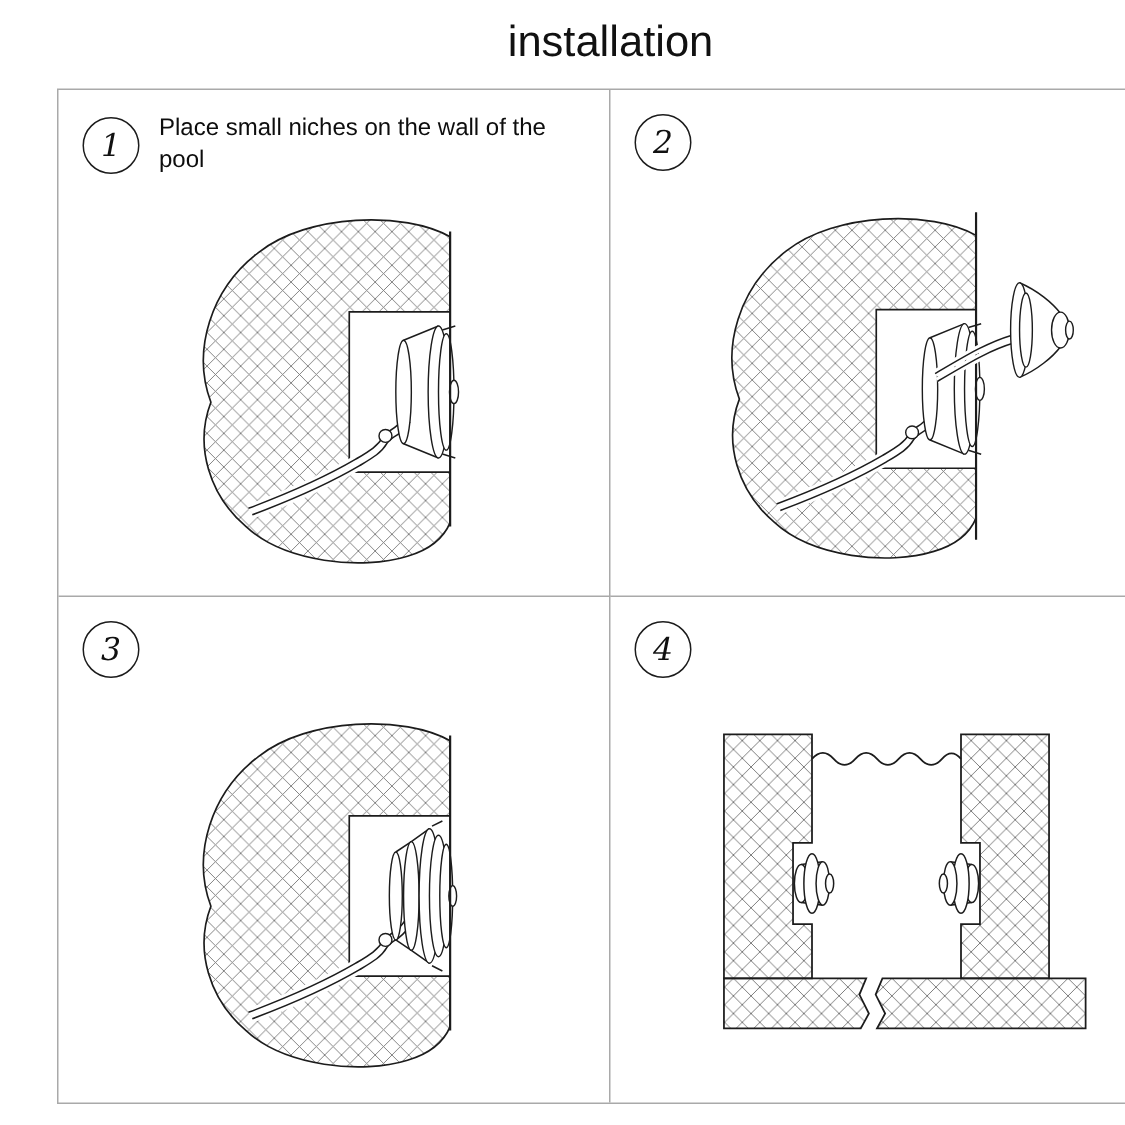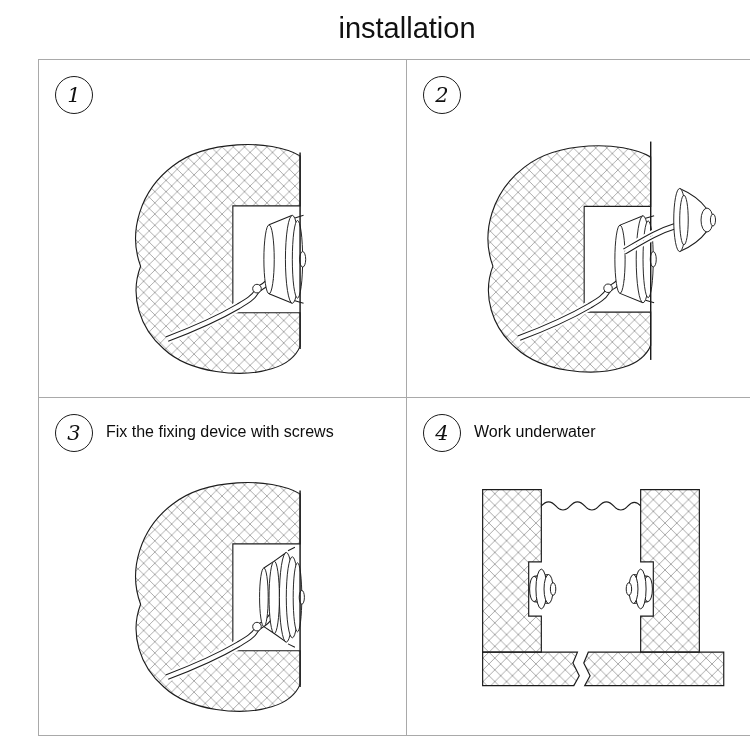--- a/index.html
+++ b/index.html
@@ -36,20 +36,21 @@
         <path d="M0 0 L13 13 M13 0 L0 13" stroke="#777" stroke-width="0.7" fill="none"></path>
       </pattern>
     </defs>
   </svg>
 
   <div class="grid">
 
     <section class="cell b r">
       <div class="step-header">
         <span class="step-num">1</span>
+        <span class="step-text">Place small niches on the wall of the pool</span>
       </div>
       <div class="art">
         <svg width="259" height="250" viewBox="0 0 300 290">
           <path class="hat" d="M240 30 C205 10 130 12 92 42 C55 70 40 118 55 158 C42 192 54 230 82 254 C112 282 172 288 207 277 C224 272 235 263 240 251 L240 212 L162 212 L162 88 L240 88 Z"></path>
           <g>
             <path class="cas" d="M206 168 C196 182 192 178 188 185 C184 192 177 196 167 202 C138 219 108 231 84 240"></path>
             <path class="cas" d="M209 173 C199 187 195 183 191 190 C187 197 180 201 170 207 C141 224 111 236 87 245"></path>
             <path class="cbl" d="M206 168 C196 182 192 178 188 185 C184 192 177 196 167 202 C138 219 108 231 84 240"></path>
             <path class="cbl" d="M209 173 C199 187 195 183 191 190 C187 197 180 201 170 207 C141 224 111 236 87 245"></path>
             <circle class="fx" cx="190" cy="184" r="5"></circle>
@@ -101,21 +102,20 @@
             <ellipse class="fx" cx="274" cy="104" rx="7" ry="37"></ellipse>
             <ellipse class="fx" cx="279" cy="104" rx="5" ry="29"></ellipse>
           </g>
         </svg>
       </div>
     </section>
 
     <section class="cell r">
       <div class="step-header">
         <span class="step-num">3</span>
-        <span class="step-text">Fix the fixing device with screws</span>
       </div>
       <div class="art">
         <svg width="259" height="250" viewBox="0 0 300 290">
           <path class="hat" d="M240 30 C205 10 130 12 92 42 C55 70 40 118 55 158 C42 192 54 230 82 254 C112 282 172 288 207 277 C224 272 235 263 240 251 L240 212 L162 212 L162 88 L240 88 Z"></path>
           <g>
             <path class="cas" d="M206 168 C196 182 192 178 188 185 C184 192 177 196 167 202 C138 219 108 231 84 240"></path>
             <path class="cas" d="M209 173 C199 187 195 183 191 190 C187 197 180 201 170 207 C141 224 111 236 87 245"></path>
             <path class="cbl" d="M206 168 C196 182 192 178 188 185 C184 192 177 196 167 202 C138 219 108 231 84 240"></path>
             <path class="cbl" d="M209 173 C199 187 195 183 191 190 C187 197 180 201 170 207 C141 224 111 236 87 245"></path>
             <circle class="fx" cx="190" cy="184" r="5"></circle>
@@ -132,21 +132,20 @@
             <ellipse class="fx" cx="242" cy="150" rx="3" ry="8"></ellipse>
           </g>
           <path class="wall" d="M240 26 L240 254"></path>
         </svg>
       </div>
     </section>
 
     <section class="cell">
       <div class="step-header">
         <span class="step-num">4</span>
-        <span class="step-text">Work underwater</span>
       </div>
       <div class="art">
         <svg width="298" height="235" viewBox="0 0 330 260">
           <path class="hat" d="M45 15 L110 15 L110 95 L96 95 L96 155 L110 155 L110 195 L45 195 Z"></path>
           <path class="hat" d="M285 15 L220 15 L220 95 L234 95 L234 155 L220 155 L220 195 L285 195 Z"></path>
           <path class="wave" d="M110 33 q8 -9 16 0 q8 9 16 0 q8 -9 16 0 q8 9 16 0 q8 -9 16 0 q8 9 16 0 q7 -8 14 0"></path>
           <g>
             <path class="ln" d="M102 111 L118 109 M102 139 L118 141"></path>
             <ellipse class="fx" cx="102" cy="125" rx="5" ry="14"></ellipse>
             <ellipse class="fx" cx="110" cy="125" rx="6" ry="22"></ellipse>

